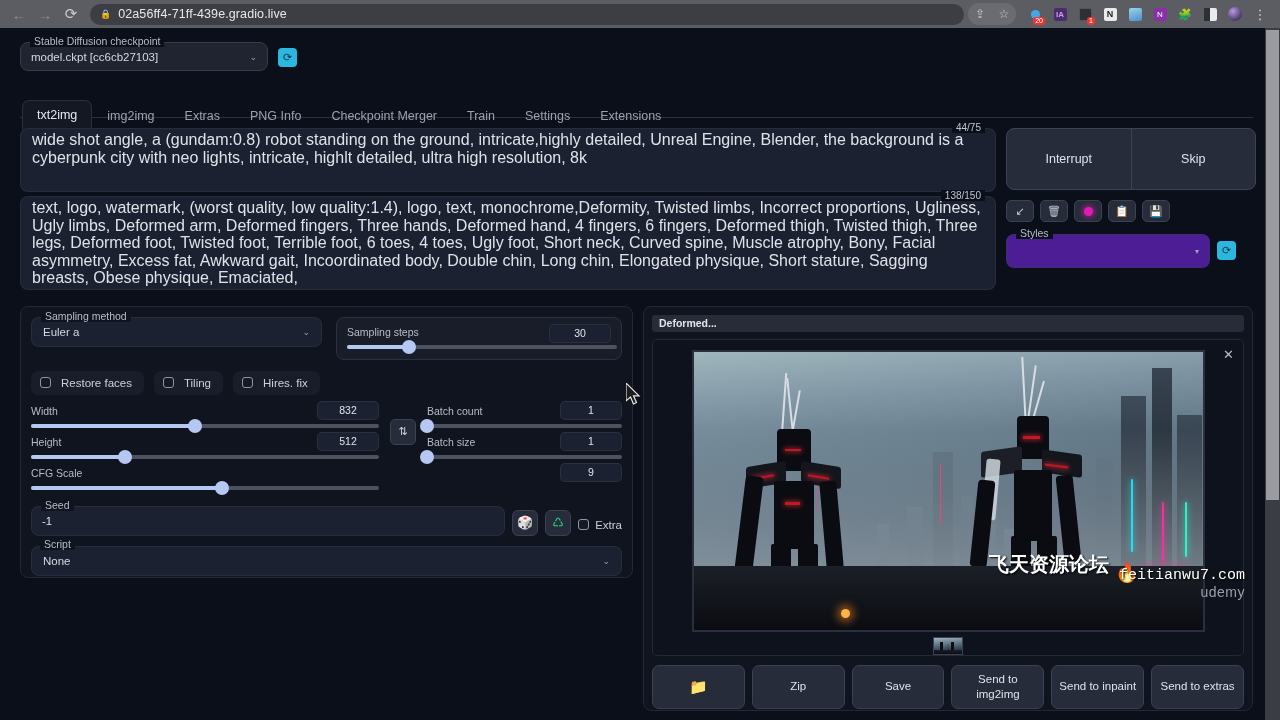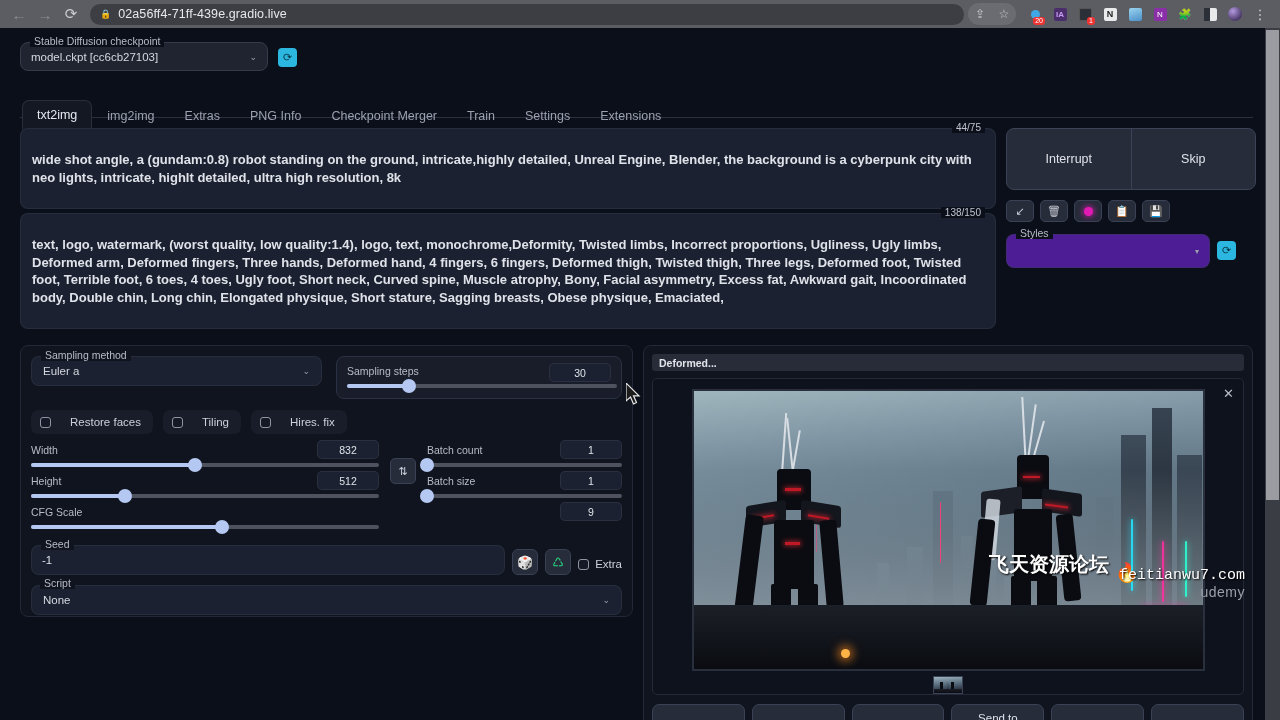--- a/index.html
+++ b/index.html
@@ -142,26 +142,25 @@
     border: 1px solid #39405066;
     border-radius: 8px;
     margin-bottom: 4px;
   }
   .token-count {
     position: absolute; top: -7px; right: 10px;
     font-size: 10px; color: #c0c5d1;
     background: #0b0f19; padding: 0 4px;
   }
   .prompt-text {
-    padding: 22px 11px;
-    font-size: 13px; line-height: 17.5px;
+    padding: 2px 11px;
+    font-size: 16px; line-height: 17.5px;
     color: #dfe2e9;
     min-height: 62px;
     word-break: break-word;
-    font-weight: bold;
   }
   .prompt-text.neg { min-height: 58px; }
 
   
   .action-col { flex: 0 0 250px; }
   .btn-pair {
     display: flex;
     border: 1px solid #3c4356;
     border-radius: 8px;
     background: #262c3a;
@@ -236,21 +235,21 @@
   .track { position: relative; height: 4px; background: #4d525e; border-radius: 3px; }
   .fill { position: absolute; left: 0; top: 0; height: 4px; background: #b5c8f2; border-radius: 3px; }
   .knob {
     position: absolute; top: -5px; width: 14px; height: 14px;
     background: #b5c8f2; border-radius: 50%;
     transform: translateX(-7px);
   }
 
   .checks { display: flex; gap: 10px; margin-top: 11px; }
   .check-item {
-    display: flex; align-items: center; gap: 19px;
+    display: flex; align-items: center; gap: 10px;
     background: #181d29; border: 1px solid #2a314200; border-radius: 7px;
     padding: 5px 11px 5px 8px;
     font-size: 11.5px; color: #ccd0da;
   }
   .cbx { width: 11px; height: 11px; border: 1.5px solid #8e94a2; border-radius: 3px; background: #141925; }
 
   .wh-row { display: flex; gap: 8px; margin-top: 10px; align-items: flex-start; }
   .wh-col { flex: 0 0 348px; }
   .wh-slider { position: relative; margin-bottom: 8px; }
   .wh-pill {

